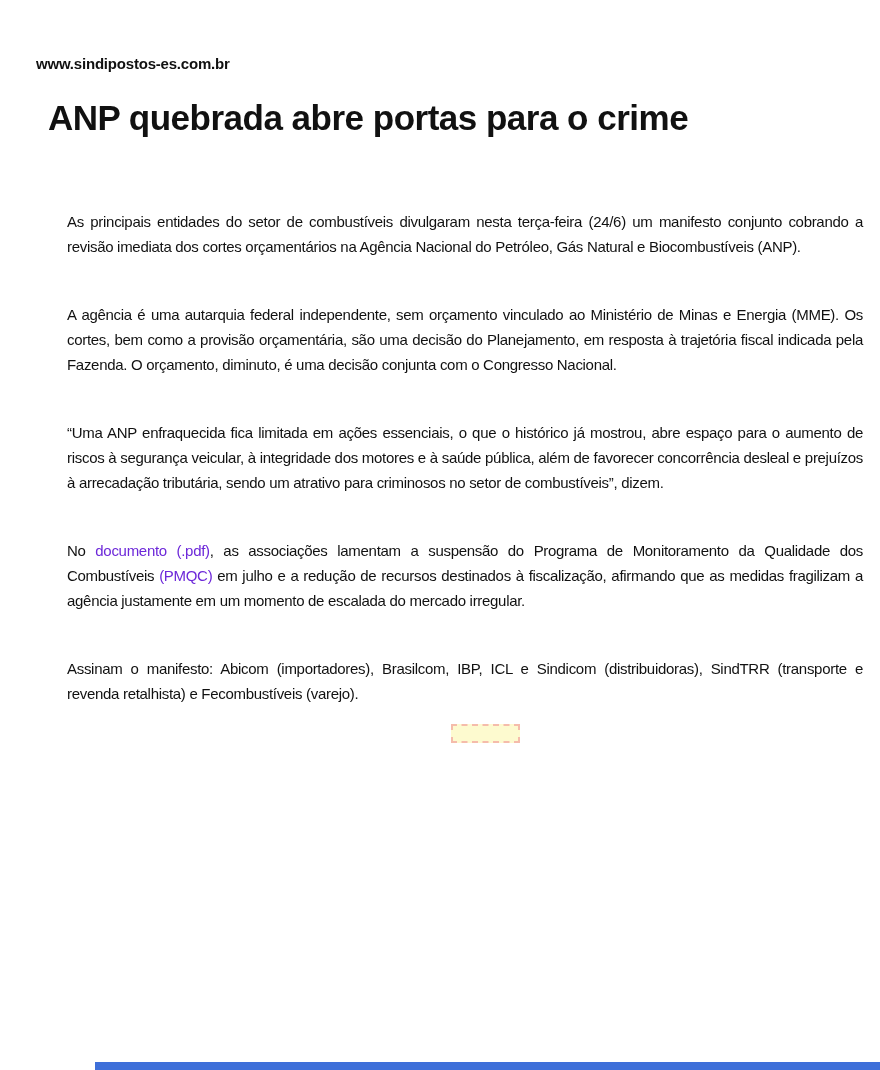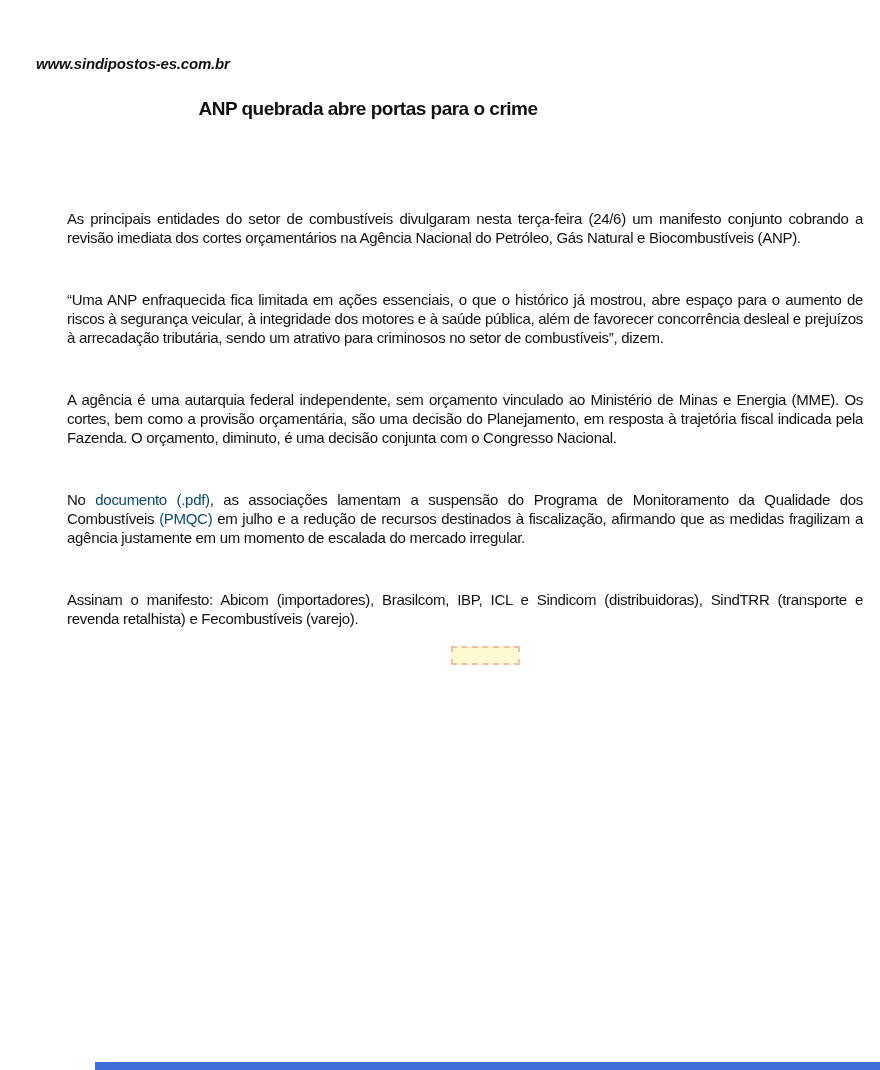--- a/index.html
+++ b/index.html
@@ -16,52 +16,51 @@
     color: #111111;
   }
   .site-url {
     position: absolute;
     left: 36px;
     top: 55px;
     font-size: 15px;
     font-weight: bold;
     letter-spacing: -0.2px;
     color: #111111;
-    font-style: italic;
   }
   .page-title {
     position: absolute;
     left: 0;
     top: 98px;
     width: 736px;
     text-align: center;
-    font-size: 19px;
+    font-size: 35px;
     font-weight: bold;
     letter-spacing: -0.5px;
     margin: 0;
     color: #111111;
   }
   .article {
     position: absolute;
     top: 209px;
     left: 67px;
     width: 796px;
     font-size: 15px;
-    line-height: 19px;
+    line-height: 25px;
     letter-spacing: -0.3px;
     text-align: justify;
   }
   .article p {
     margin: 0 0 43px 0;
   }
   .article p.last {
     margin-bottom: 16px;
   }
   a.green-link {
-    color: #0c4a6e;
+    color: #6d28d9;
     text-decoration: none;
     cursor: pointer;
   }
   .box-row {
     margin-top: 18px;
     text-align: center;
   }
   .highlight-box {
     display: inline-block;
     position: relative;
@@ -84,23 +83,23 @@
 <body>
 
 <div class="site-url">www.sindipostos-es.com.br</div>
 
 <h1 class="page-title">ANP quebrada abre portas para o crime</h1>
 
 <div class="article">
 
   <p>As principais entidades do setor de combustíveis divulgaram nesta terça-feira (24/6) um manifesto conjunto cobrando a revisão imediata dos cortes orçamentários na Agência Nacional do Petróleo, Gás Natural e Biocombustíveis (ANP).</p>
 
+  <p>A agência é uma autarquia federal independente, sem orçamento vinculado ao Ministério de Minas e Energia (MME). Os cortes, bem como a provisão orçamentária, são uma decisão do Planejamento, em resposta à trajetória fiscal indicada pela Fazenda. O orçamento, diminuto, é uma decisão conjunta com o Congresso Nacional.</p>
+
   <p>“Uma ANP enfraquecida fica limitada em ações essenciais, o que o histórico já mostrou, abre espaço para o aumento de riscos à segurança veicular, à integridade dos motores e à saúde pública, além de favorecer concorrência desleal e prejuízos à arrecadação tributária, sendo um atrativo para criminosos no setor de combustíveis”, dizem.</p>
-
-  <p>A agência é uma autarquia federal independente, sem orçamento vinculado ao Ministério de Minas e Energia (MME). Os cortes, bem como a provisão orçamentária, são uma decisão do Planejamento, em resposta à trajetória fiscal indicada pela Fazenda. O orçamento, diminuto, é uma decisão conjunta com o Congresso Nacional.</p>
 
   <p><span>No </span><a class="green-link">documento (.pdf)</a><span>, as associações lamentam a suspensão do Programa de Monitoramento da Qualidade dos Combustíveis </span><a class="green-link">(PMQC)</a><span> em julho e a redução de recursos destinados à fiscalização, afirmando que as medidas fragilizam a agência justamente em um momento de escalada do mercado irregular.</span></p>
 
 
 
 
   <p class="last">Assinam o manifesto: Abicom (importadores), Brasilcom, IBP, ICL e Sindicom (distribuidoras), SindTRR (transporte e revenda retalhista) e Fecombustíveis (varejo).</p>
 
   <div class="box-row">
     <span class="highlight-box"></span>

